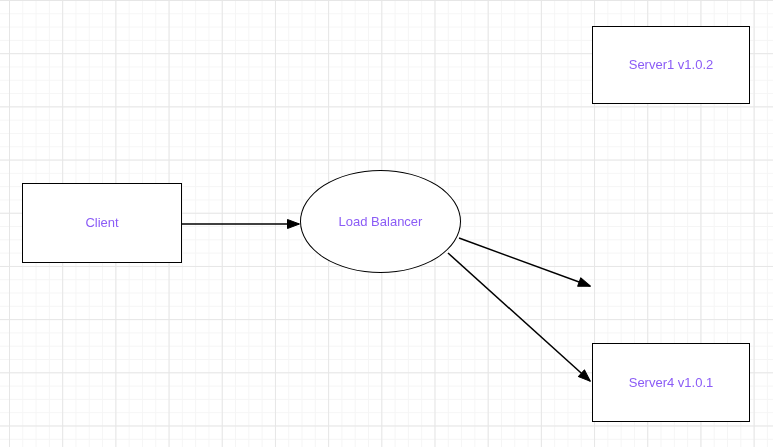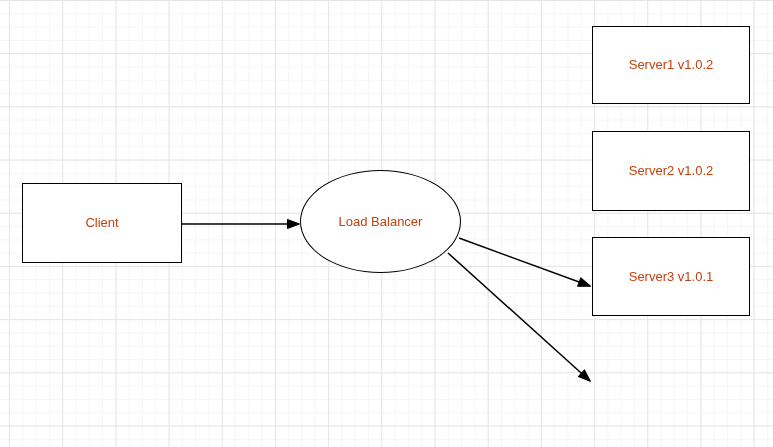--- a/index.html
+++ b/index.html
@@ -39,21 +39,21 @@
 
   .node {
     position: absolute;
     box-sizing: border-box;
     background: #ffffff;
     border: 1.5px solid #000000;
     display: flex;
     align-items: center;
     justify-content: center;
     font-size: 13px;
-    color: #c2410c;
+    color: #8b5cf6;
     text-align: center;
     line-height: 1.2;
   }
 
   .node-client   { left: 22px;  top: 183px; width: 160px; height: 80px; }
 
   .node-ellipse  {
     left: 300px; top: 170px; width: 161px; height: 103px;
     border-radius: 50%;
   }
@@ -87,22 +87,19 @@
   </div>
 
   <div class="node node-client">
     <span>Client</span>
   </div>
 
   <div class="node node-server1">
     <span>Server1 v1.0.2</span>
   </div>
 
-  <div class="node node-server2">
-    <span>Server2 v1.0.2</span>
+
+
+  <div class="node node-server4">
+    <span>Server4 v1.0.1</span>
   </div>
-
-  <div class="node node-server3">
-    <span>Server3 v1.0.1</span>
-  </div>
-
 
 </div>
 
 </body></html>

